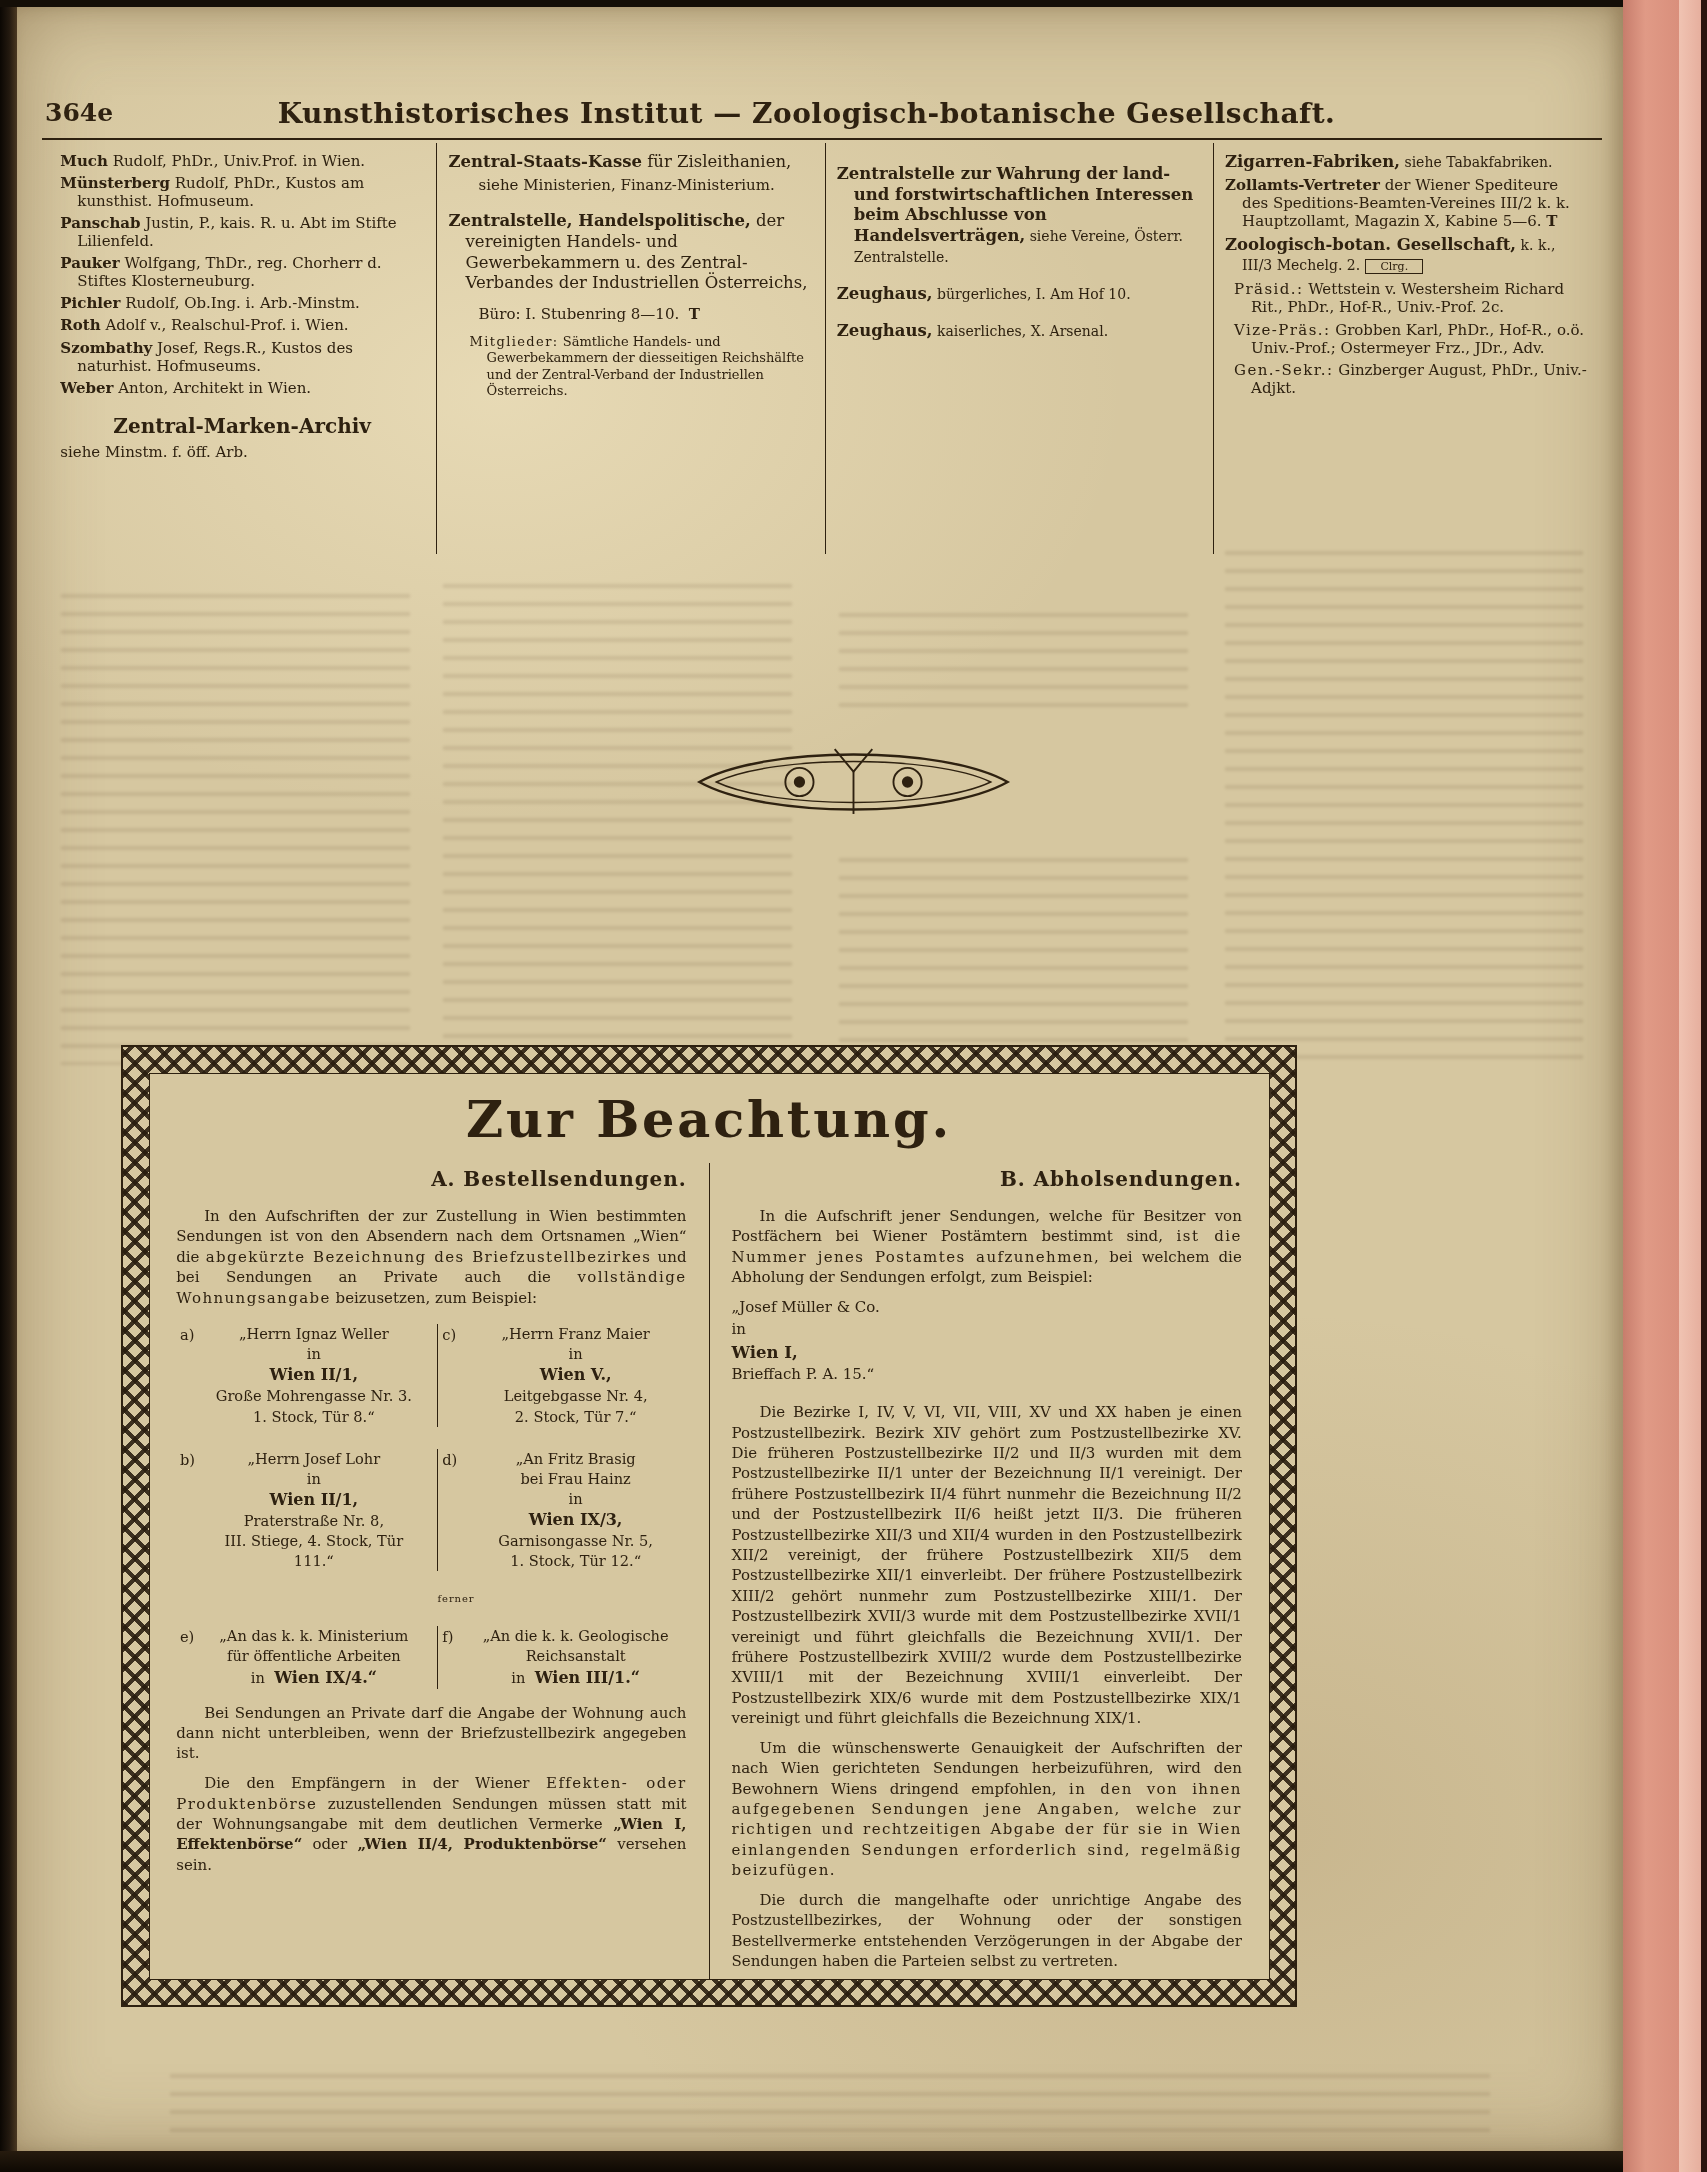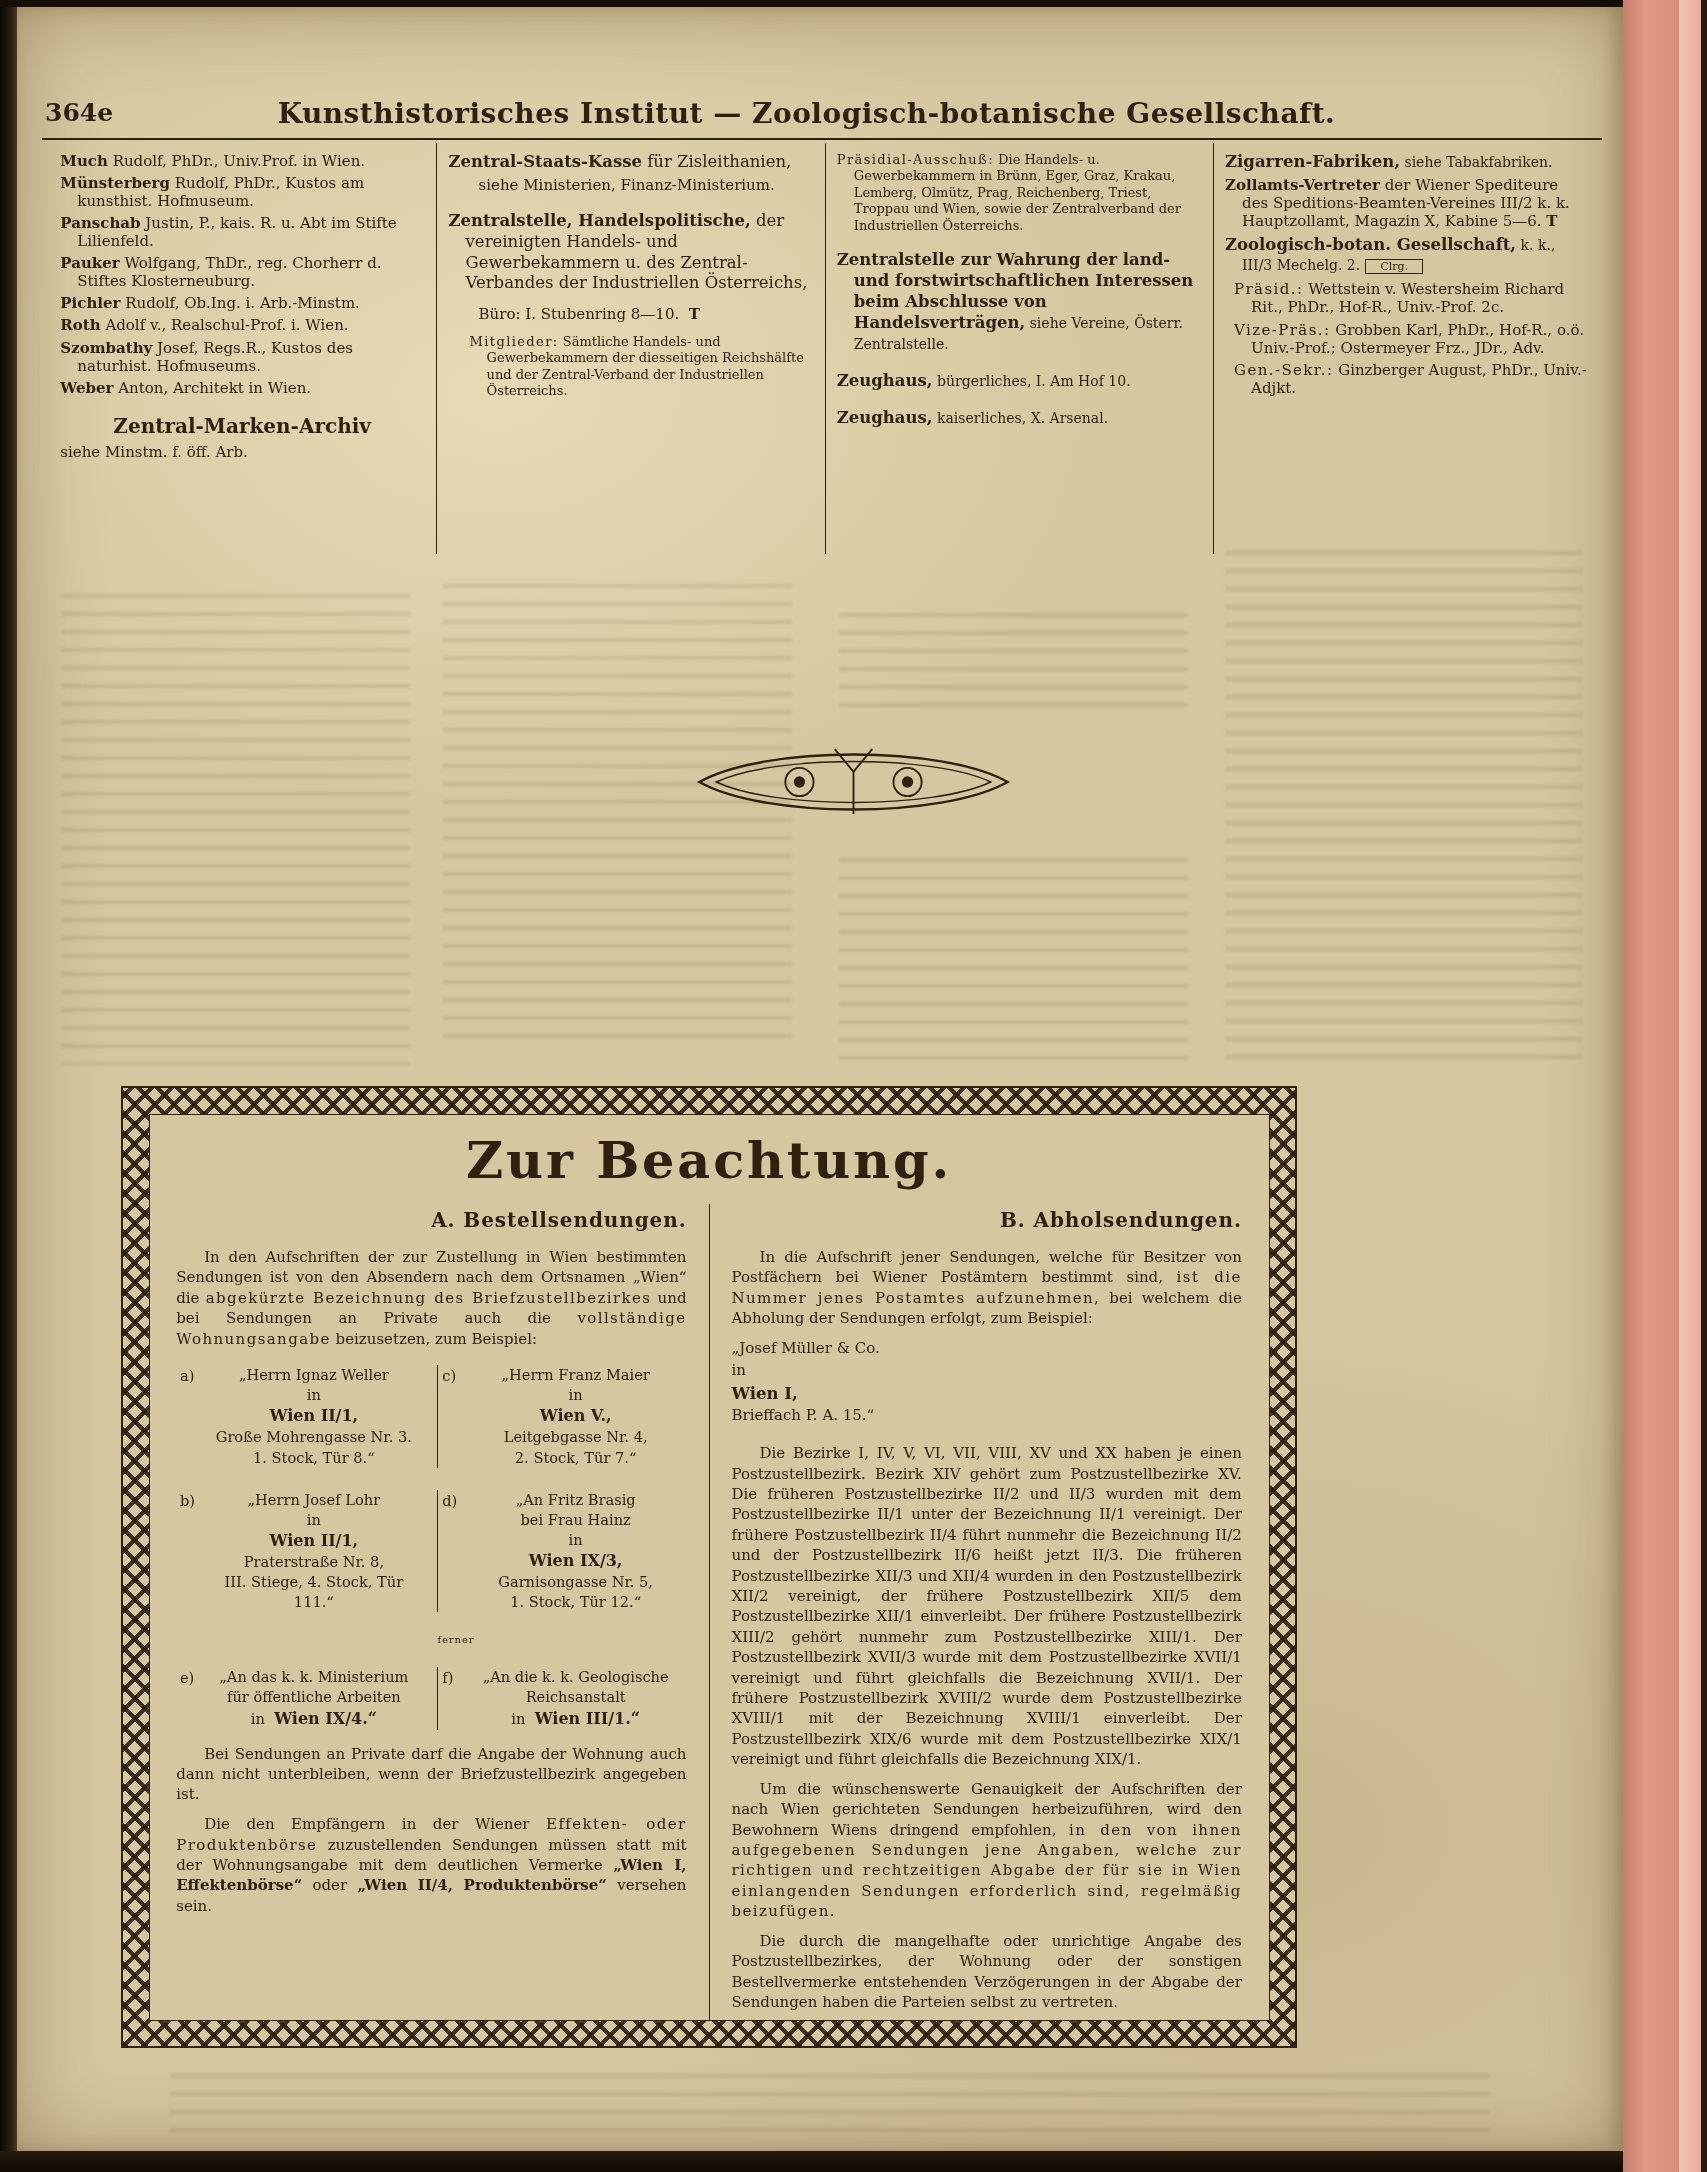--- a/index.html
+++ b/index.html
@@ -42,21 +42,21 @@
   .sm2{font-size:14px;font-weight:normal}
   .csub{font-weight:bold;font-size:20px;text-align:center;margin:17px 0 4.7px;text-indent:0;padding-left:0}
   .tmark{font-weight:bold}
   .boxed{font-size:11px;border:0.9px solid #2e2110;padding:0 14px;white-space:nowrap}
   .spc{letter-spacing:1.4px}
   .gap{height:12.3px}
 
   .ornament{position:absolute;left:693px;top:735px;width:321px;height:94px}
 
   .notice{
-    position:absolute;left:121px;top:1086px;width:1176px;height:962px;padding:25.5px;
+    position:absolute;left:121px;top:1045px;width:1176px;height:962px;padding:25.5px;
     border:2.4px solid #2e2110;background-color:#d6c7a0;
     background-image:
       repeating-linear-gradient(45deg, rgba(40,28,14,.88) 0 4.2px, rgba(40,28,14,0) 4.2px 14px),
       repeating-linear-gradient(-45deg, rgba(40,28,14,.88) 0 4.2px, rgba(40,28,14,0) 4.2px 14px);
   }
   .notice-inner{width:100%;height:100%;background:#d6c7a0;border:1.9px solid #2e2110;padding:2.8px 4.7px 0;display:flex;flex-direction:column}
   .notice-title{text-align:center;font-weight:bold;font-size:51px;letter-spacing:2.8px;margin:13px 0 14px}
   .notice-cols{flex:1;display:flex;min-height:0}
   .ncol{flex:1 1 0;padding:0 22px 10.4px;min-width:0}
   .ncol+.ncol{border-left:1.4px solid #2e2110}
@@ -107,21 +107,20 @@
   <div class="col">
     <p class="entry lg"><span class="hd">Zentral-Staats-Kasse</span><span> für Zisleithanien,</span></p>
     <p class="entry indented">siehe Ministerien, Finanz-Ministerium.</p>
     <div class="gap"></div>
     <p class="entry lg"><span class="hd">Zentralstelle, Handelspolitische,</span><span> der vereinigten Handels- und Gewerbekammern u. des Zentral-Verbandes der Industriellen Österreichs,</span></p>
     <p class="entry indented" style="margin-top:11.3px"><span>Büro: I. Stubenring 8—10.</span>&nbsp;&nbsp;<span class="tmark">T</span></p>
     <p class="entry sm" style="margin-top:10.4px;padding-left:38px"><span class="spc">Mitglieder:</span><span> Sämtliche Handels- und Gewerbekammern der diesseitigen Reichshälfte und der Zentral-Verband der Industriellen Österreichs.</span></p>
   </div>
 
   <div class="col">
-    <p class="entry sm"><span class="spc">Präsidial-Ausschuß:</span><span> Die Handels- u. Gewerbekammern in Brünn, Eger, Graz, Krakau, Lemberg, Olmütz, Prag, Reichenberg, Triest, Troppau und Wien, sowie der Zentralverband der Industriellen Österreichs.</span></p>
     <div class="gap"></div>
     <p class="entry lg"><span class="hd">Zentralstelle zur Wahrung der land- und forstwirtschaftlichen Interessen beim Abschlusse von Handelsverträgen,</span><span class="sm2"> siehe Vereine, Österr. Zentralstelle.</span></p>
     <div class="gap"></div>
     <p class="entry lg"><span class="hd">Zeughaus,</span><span class="sm2"> bürgerliches, I. Am Hof 10.</span></p>
     <div class="gap"></div>
     <p class="entry lg"><span class="hd">Zeughaus,</span><span class="sm2"> kaiserliches, X. Arsenal.</span></p>
   </div>
 
   <div class="col">
     <p class="entry lg"><span class="hd">Zigarren-Fabriken,</span><span class="sm2"> siehe Tabakfabriken.</span></p>

